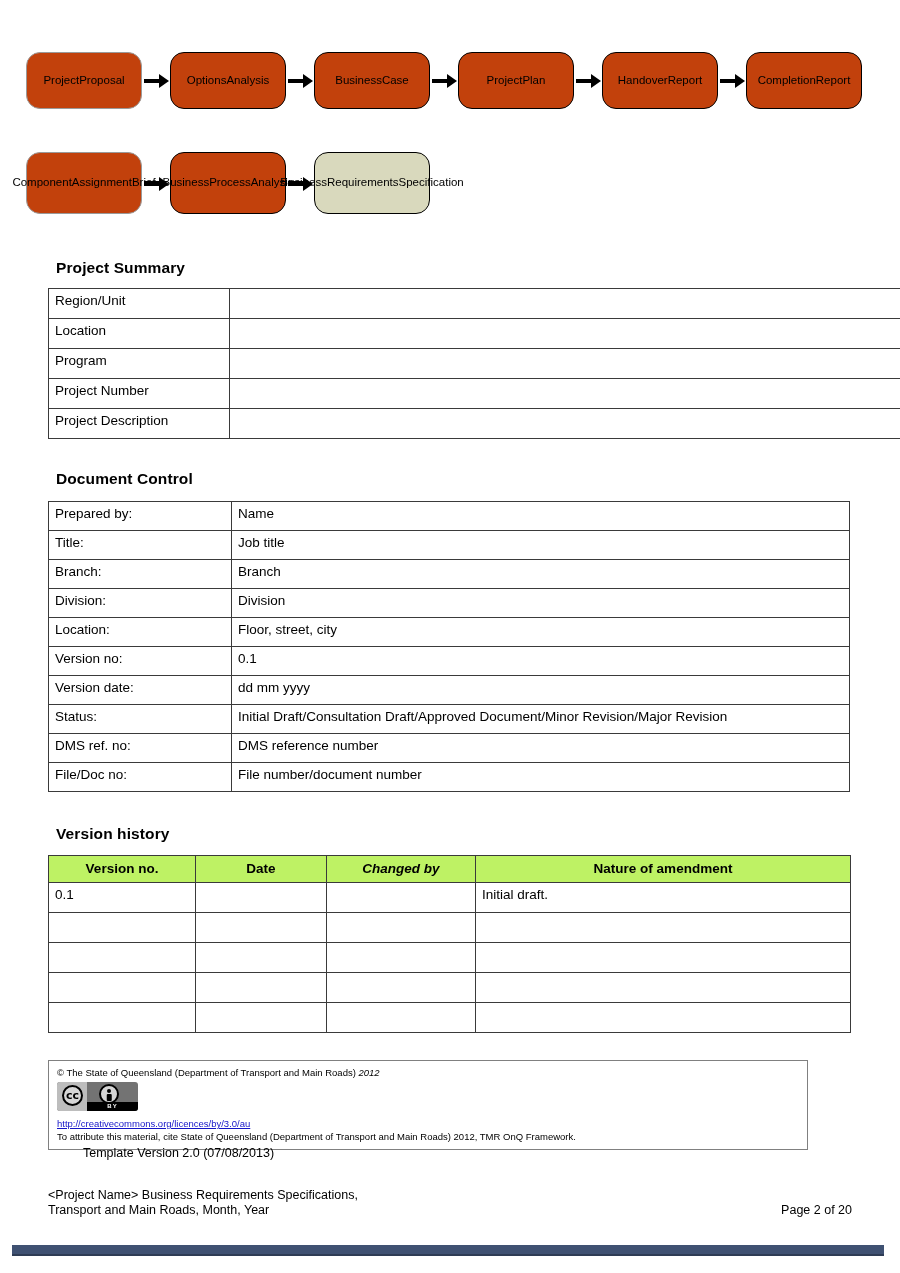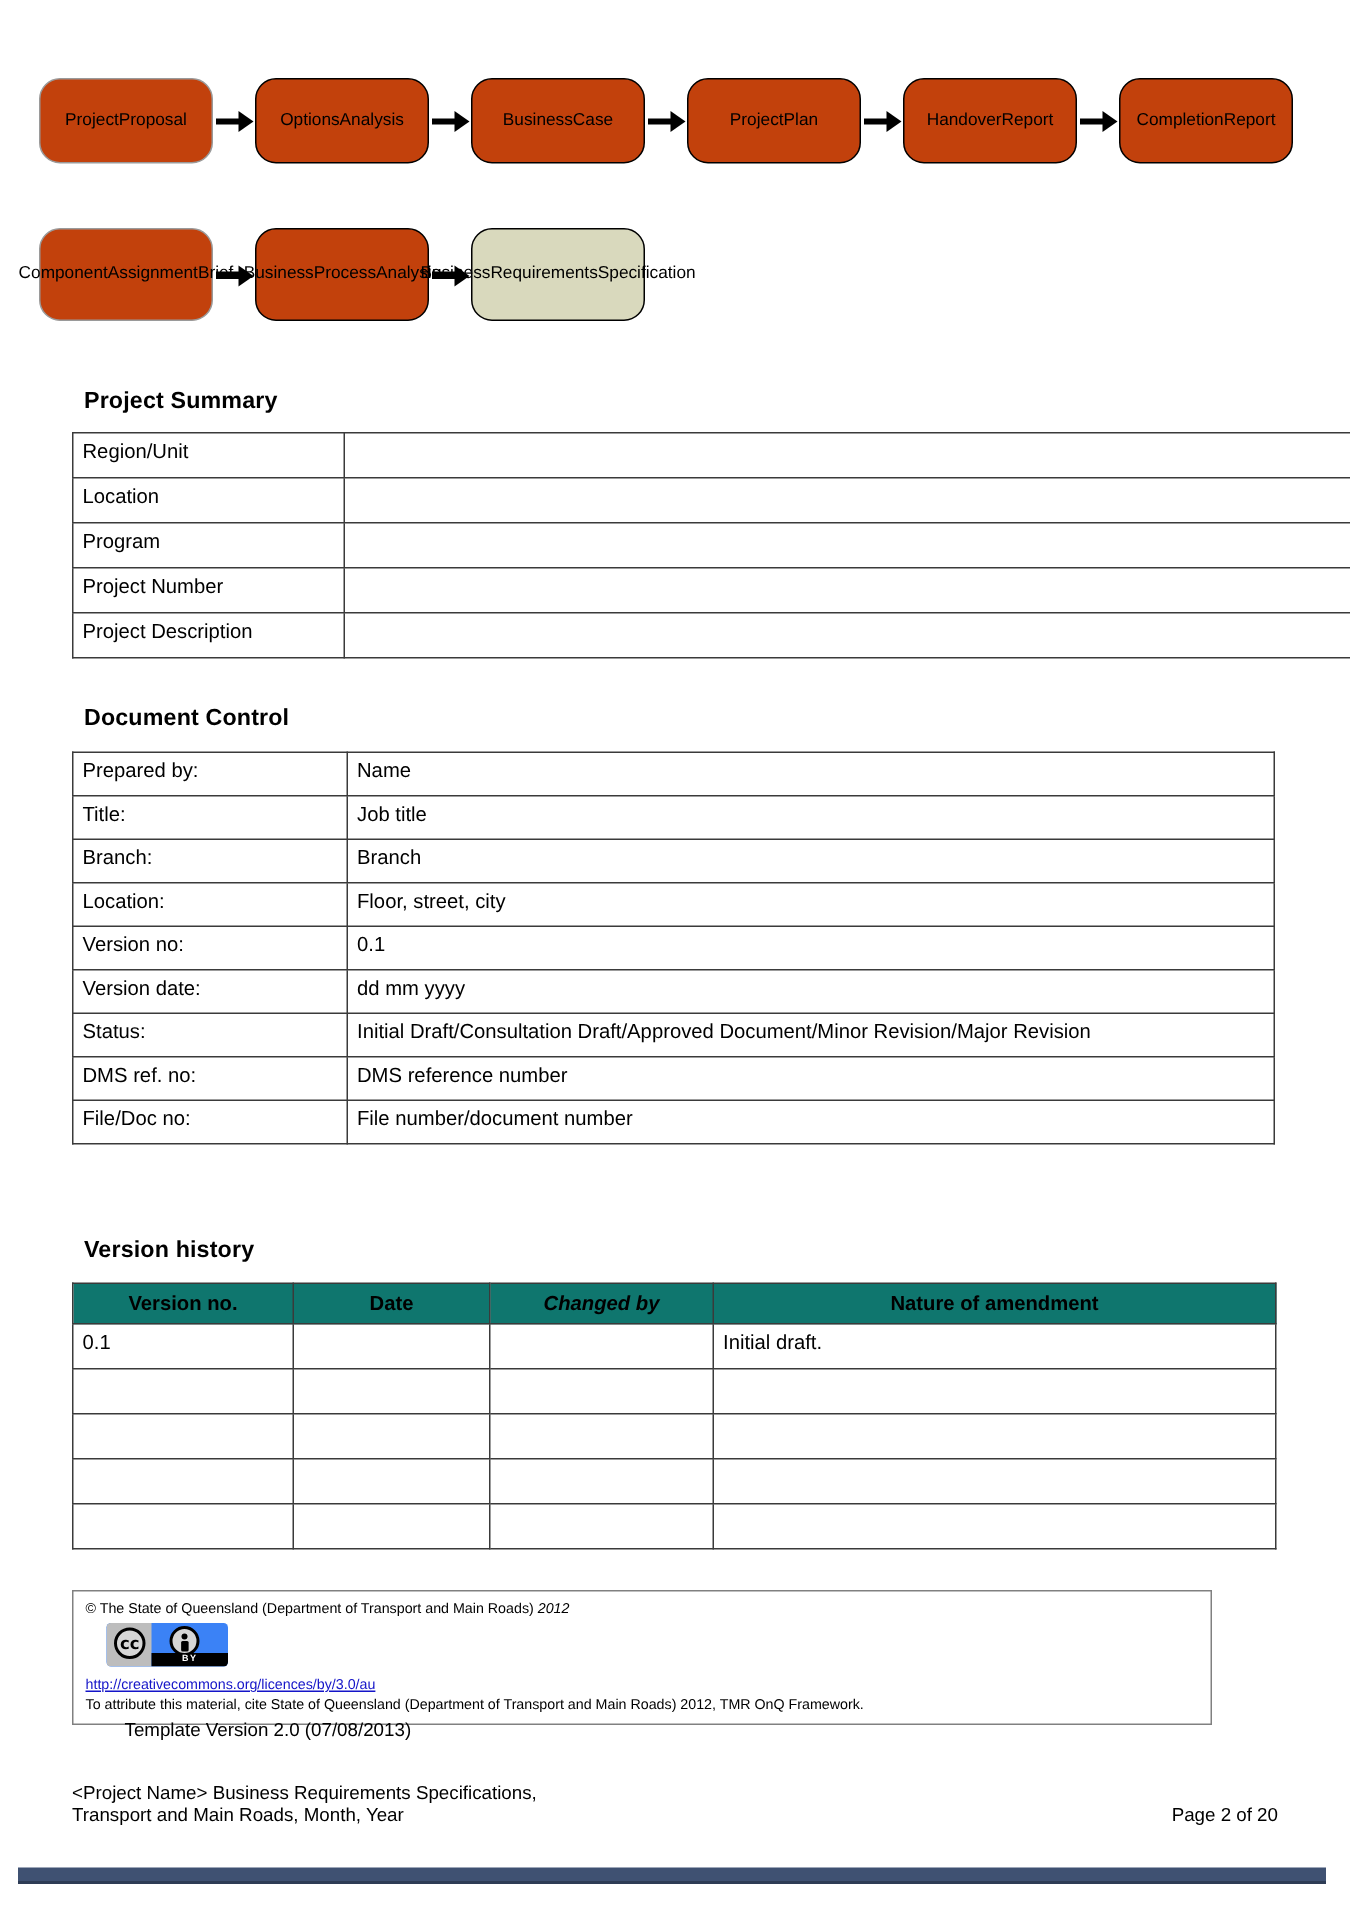--- a/index.html
+++ b/index.html
@@ -115,21 +115,21 @@
   #table-project-summary { left: 48px; top: 288px; width: 872px; }
   #table-project-summary td { height: 20px; }
   #table-project-summary td.label-cell { width: 168px; }
 
   #table-document-control { left: 48px; top: 501px; width: 802px; }
   #table-document-control td { height: 19px; }
   #table-document-control td.label-cell { width: 170px; }
 
   #table-version-history { left: 48px; top: 855px; width: 803px; }
   #table-version-history th {
-    background: #0f766e;
+    background: #bef264;
     font-weight: bold;
     text-align: center;
     padding: 5px 4px 6px 4px;
   }
   #table-version-history td { height: 20px; }
   .vh-col-1 { width: 138px; }
   .vh-col-2 { width: 122px; }
   .vh-col-3 { width: 140px; font-style: italic; }
 
   
@@ -155,24 +155,24 @@
     line-height: 12px;
     color: #1414c8;
     text-decoration: underline;
     display: inline-block;
   }
 
   
   #cc-badge {
     width: 81px;
     height: 29px;
-    background: #3b82f6;
+    background: #737373;
     border-radius: 3px;
     position: relative;
-    margin: 3px 0 2px 14px;
+    margin: 3px 0 2px 0;
     overflow: hidden;
   }
   #cc-badge .cc-circle {
     position: absolute;
     left: 5px;
     top: 3px;
     width: 21px;
     height: 21px;
     border-radius: 50%;
     border: 2.4px solid #000000;
@@ -394,20 +394,24 @@
         </tr>
         <tr>
           <td class="label-cell">Title:</td>
           <td>Job title</td>
         </tr>
         <tr>
           <td class="label-cell">Branch:</td>
           <td>Branch</td>
         </tr>
         <tr>
+          <td class="label-cell">Division:</td>
+          <td>Division</td>
+        </tr>
+        <tr>
           <td class="label-cell">Location:</td>
           <td>Floor, street, city</td>
         </tr>
         <tr>
           <td class="label-cell">Version no:</td>
           <td>0.1</td>
         </tr>
         <tr>
           <td class="label-cell">Version date:</td>
           <td>dd mm yyyy</td>

